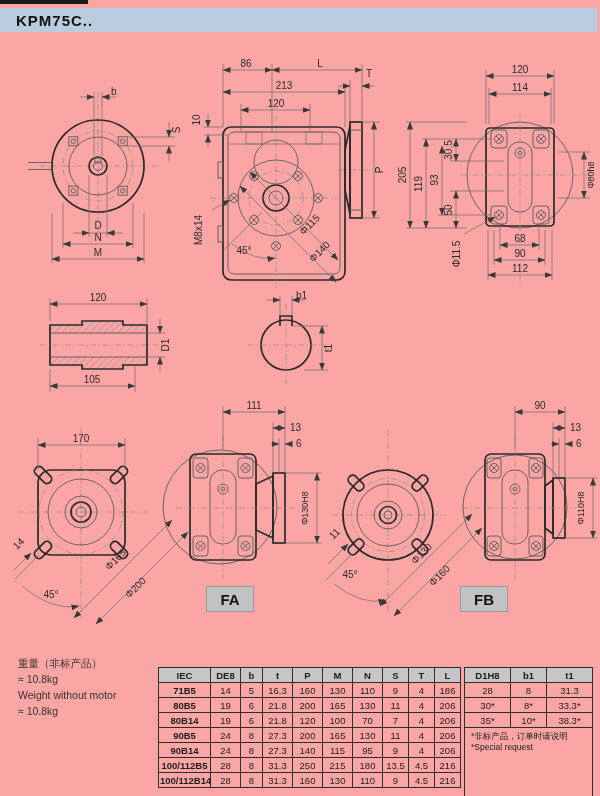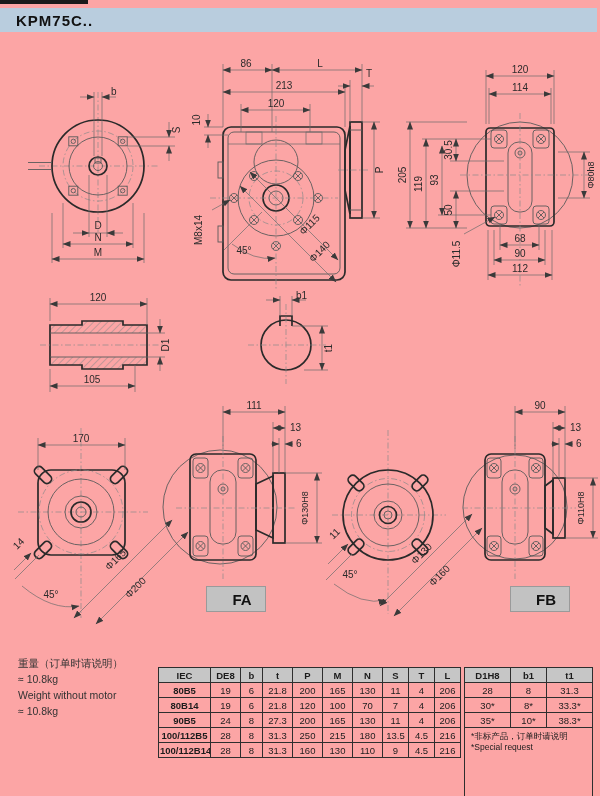--- a/index.html
+++ b/index.html
@@ -11,21 +11,21 @@
   .banner .title{font-size:15px;font-weight:bold;color:#111;padding-left:16px;letter-spacing:1px;}
   svg.d{position:absolute;overflow:visible;}
   .ln-o{stroke:#2a2a2a;stroke-width:1.7;fill:none;}
   .ln-m{stroke:#5a5a5a;stroke-width:0.9;fill:none;}
   .ln-t{stroke:#6b6b6b;stroke-width:0.7;fill:none;}
   .ln-c{stroke:#8a8a8a;stroke-width:0.7;fill:none;stroke-dasharray:6 2.5 1.5 2.5;}
   text.dl{font-family:"Liberation Sans",sans-serif;font-size:10px;fill:#2b2b2b;}
   text.dls{font-family:"Liberation Sans",sans-serif;font-size:9px;fill:#2b2b2b;}
   .mid{text-anchor:middle;}
   .flabel{position:absolute;width:46px;height:24px;background:#c2c2c2;border:1px solid #9a9a9a;
-          display:flex;align-items:center;justify-content:center;font-size:15px;font-weight:bold;color:#111;padding-left:12px;}
+          display:flex;align-items:center;justify-content:center;font-size:15px;font-weight:bold;color:#111;}
   .weight{position:absolute;left:18px;top:655px;font-size:10.5px;color:#333;line-height:16px;}
   table.spec{position:absolute;border-collapse:collapse;table-layout:fixed;margin-top:16px;}
   table.spec th,table.spec td{border:1px solid #2e2e2e;font-size:9.5px;color:#1c1c1c;
       text-align:center;padding:1px 1px;height:12px;line-height:11px;overflow:hidden;white-space:nowrap;}
   table.spec th{background:#c6c6c6;font-weight:bold;}
   table.spec td.rowhead{font-weight:bold;}
   #main-table{left:158px;top:651px;width:302px;}
   #sub-table{left:464px;top:651px;width:128px;}
   td.noterow{text-align:left !important;vertical-align:top;height:68px !important;
       font-size:8.5px !important;line-height:13px;padding:3px 6px !important;}
@@ -430,24 +430,24 @@
     <line x1="117" y1="50" x2="109" y2="50" class="ln-t" marker-end="url(#arr)"></line>
     <text class="dl" x="120" y="53">6</text>
 
     <line x1="109" y1="84" x2="142" y2="84" class="ln-t"></line>
     <line x1="109" y1="144" x2="142" y2="144" class="ln-t"></line>
     <line x1="137" y1="84" x2="137" y2="144" class="ln-t" marker-start="url(#arr)" marker-end="url(#arr)"></line>
     <text class="dls mid" x="128" y="114" transform="rotate(-90 128 114)">Φ110H8</text>
   </svg>
 
   <div class="flabel" style="left:206px;top:586px">FA</div>
-  <div class="flabel" style="left:510px;top:586px">FB</div>
+  <div class="flabel" style="left:460px;top:586px">FB</div>
 
   <div class="weight">
-    <div>重量（订单时请说明）</div>
+    <div>重量（非标产品）</div>
     <div>≈ 10.8kg</div>
     <div>Weight without motor</div>
     <div>≈ 10.8kg</div>
   </div>
 
   <table class="spec" id="main-table">
     <colgroup>
       <col style="width:52px">
         <col style="width:30px">
         <col style="width:22px">
@@ -468,20 +468,32 @@
           <th>P</th>
           <th>M</th>
           <th>N</th>
           <th>S</th>
           <th>T</th>
           <th>L</th>
         </tr>
       </thead>
     <tbody id="main-table-body">
         <tr>
+          <td class="rowhead">71B5</td>
+          <td>14</td>
+          <td>5</td>
+          <td>16.3</td>
+          <td>160</td>
+          <td>130</td>
+          <td>110</td>
+          <td>9</td>
+          <td>4</td>
+          <td>186</td>
+        </tr>
+        <tr>
           <td class="rowhead">80B5</td>
           <td>19</td>
           <td>6</td>
           <td>21.8</td>
           <td>200</td>
           <td>165</td>
           <td>130</td>
           <td>11</td>
           <td>4</td>
           <td>206</td>
@@ -500,20 +512,32 @@
         </tr>
         <tr>
           <td class="rowhead">90B5</td>
           <td>24</td>
           <td>8</td>
           <td>27.3</td>
           <td>200</td>
           <td>165</td>
           <td>130</td>
           <td>11</td>
+          <td>4</td>
+          <td>206</td>
+        </tr>
+        <tr>
+          <td class="rowhead">90B14</td>
+          <td>24</td>
+          <td>8</td>
+          <td>27.3</td>
+          <td>140</td>
+          <td>115</td>
+          <td>95</td>
+          <td>9</td>
           <td>4</td>
           <td>206</td>
         </tr>
         <tr>
           <td class="rowhead">100/112B5</td>
           <td>28</td>
           <td>8</td>
           <td>31.3</td>
           <td>250</td>
           <td>215</td>

